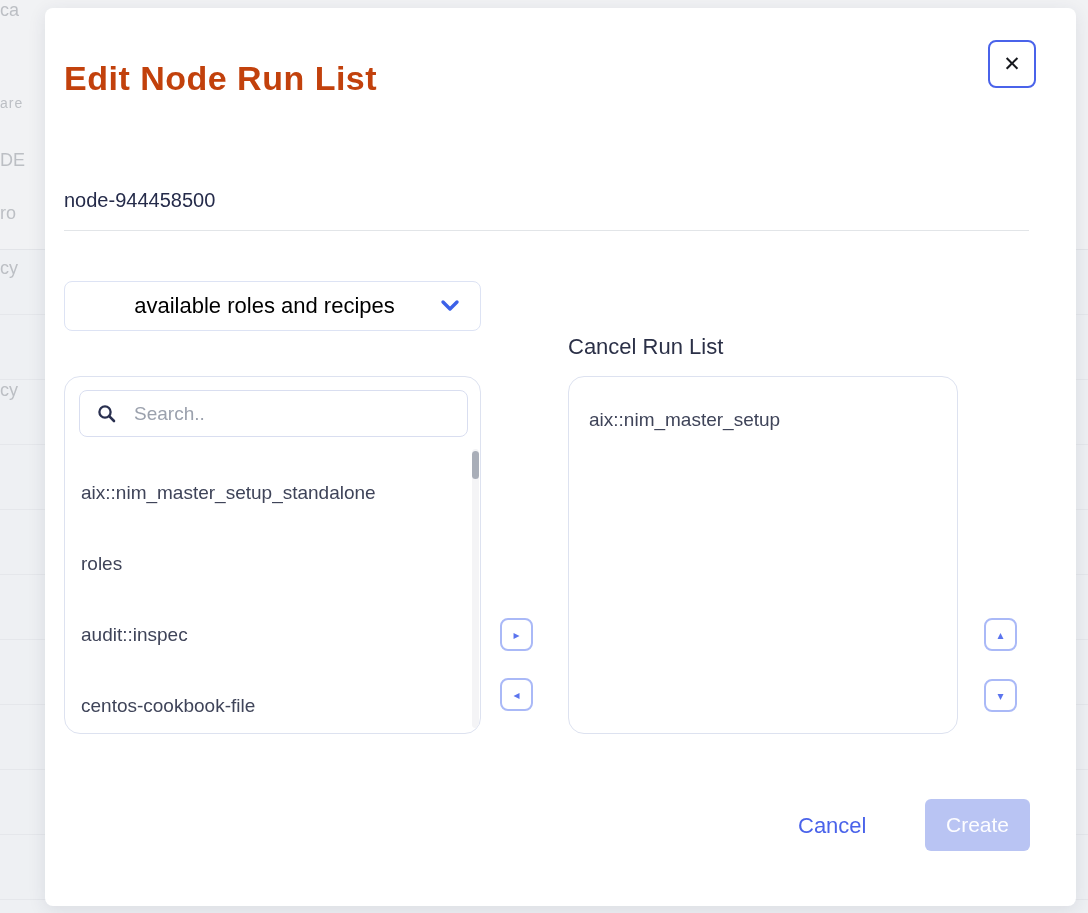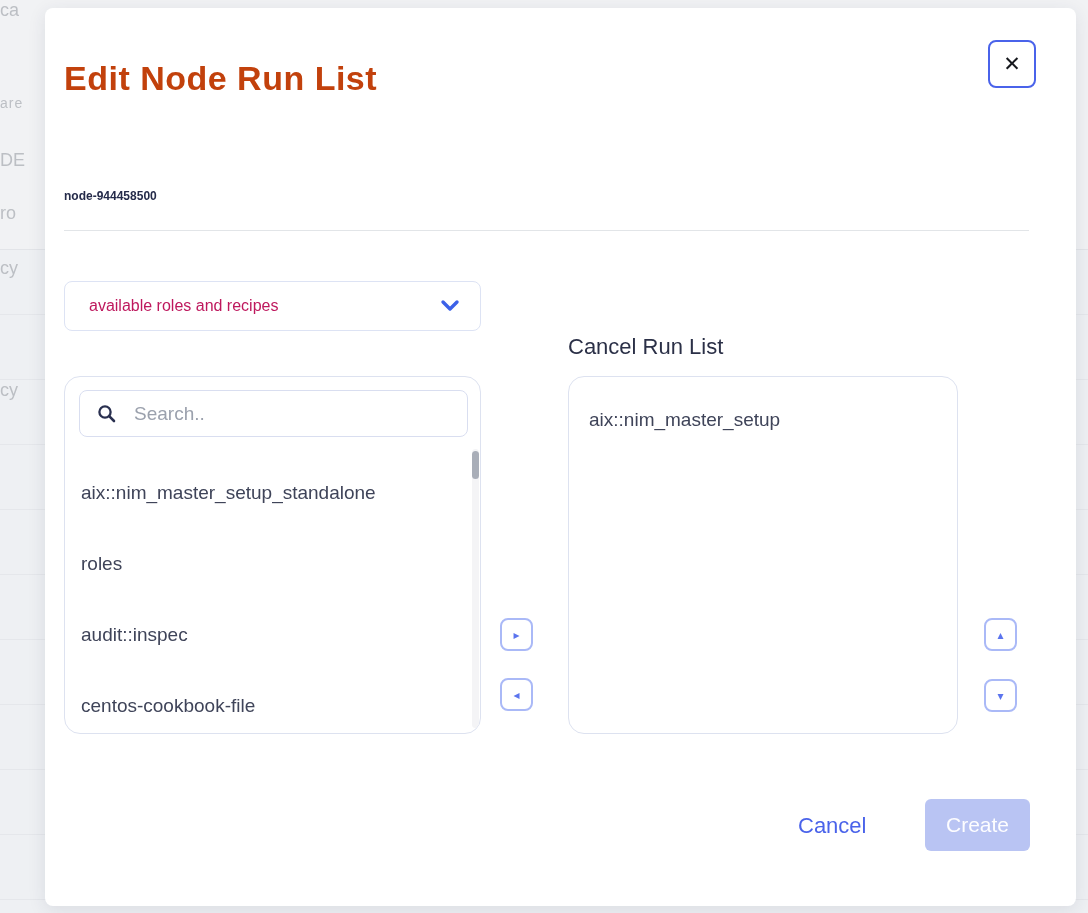--- a/index.html
+++ b/index.html
@@ -37,33 +37,33 @@
     background:#fff; border:2px solid #4a63ea; border-radius:8px;
     font-size:21px; color:#16181d; cursor:pointer;
     display:flex; align-items:center; justify-content:center;
   }
   .modal-title {
     position:absolute; left:19px; top:51px;
     font-size:34px; font-weight:700; color:#c2410c; letter-spacing:.5px;
   }
   .node-name {
     position:absolute; left:19px; top:181px;
-    font-size:12px; font-weight:700; color:#252b4a;
+    font-size:20px; font-weight:400; color:#252b4a;
   }
   .node-underline {
     position:absolute; left:19px; top:222px; width:965px; height:0;
     border-top:1px solid #e2e5e8;
   }
   
   .dropdown {
     position:absolute; left:19px; top:273px; width:417px; height:50px;
     border:1px solid #dde3f4; border-radius:8px; background:#fff;
     display:flex; align-items:center; cursor:pointer;
   }
-  .dropdown-value { padding-left:24px; font-size:16px; color:#be185d; flex:1; }
+  .dropdown-value { padding-left:24px; font-size:22px; color:#000000; flex:1;text-align:center; }
   .dropdown .chev { margin-right:20px; display:flex; }
 
   
   .current-heading {
     position:absolute; left:523px; top:326px;
     font-size:22px; color:#2b3047; font-weight:400;
   }
 
   
   .panel {

